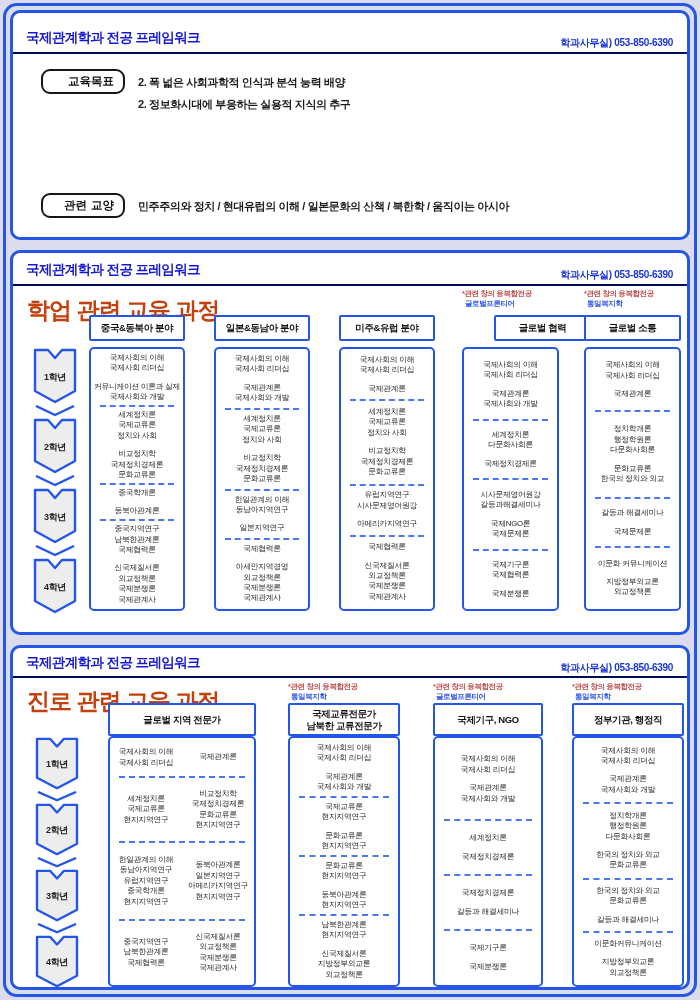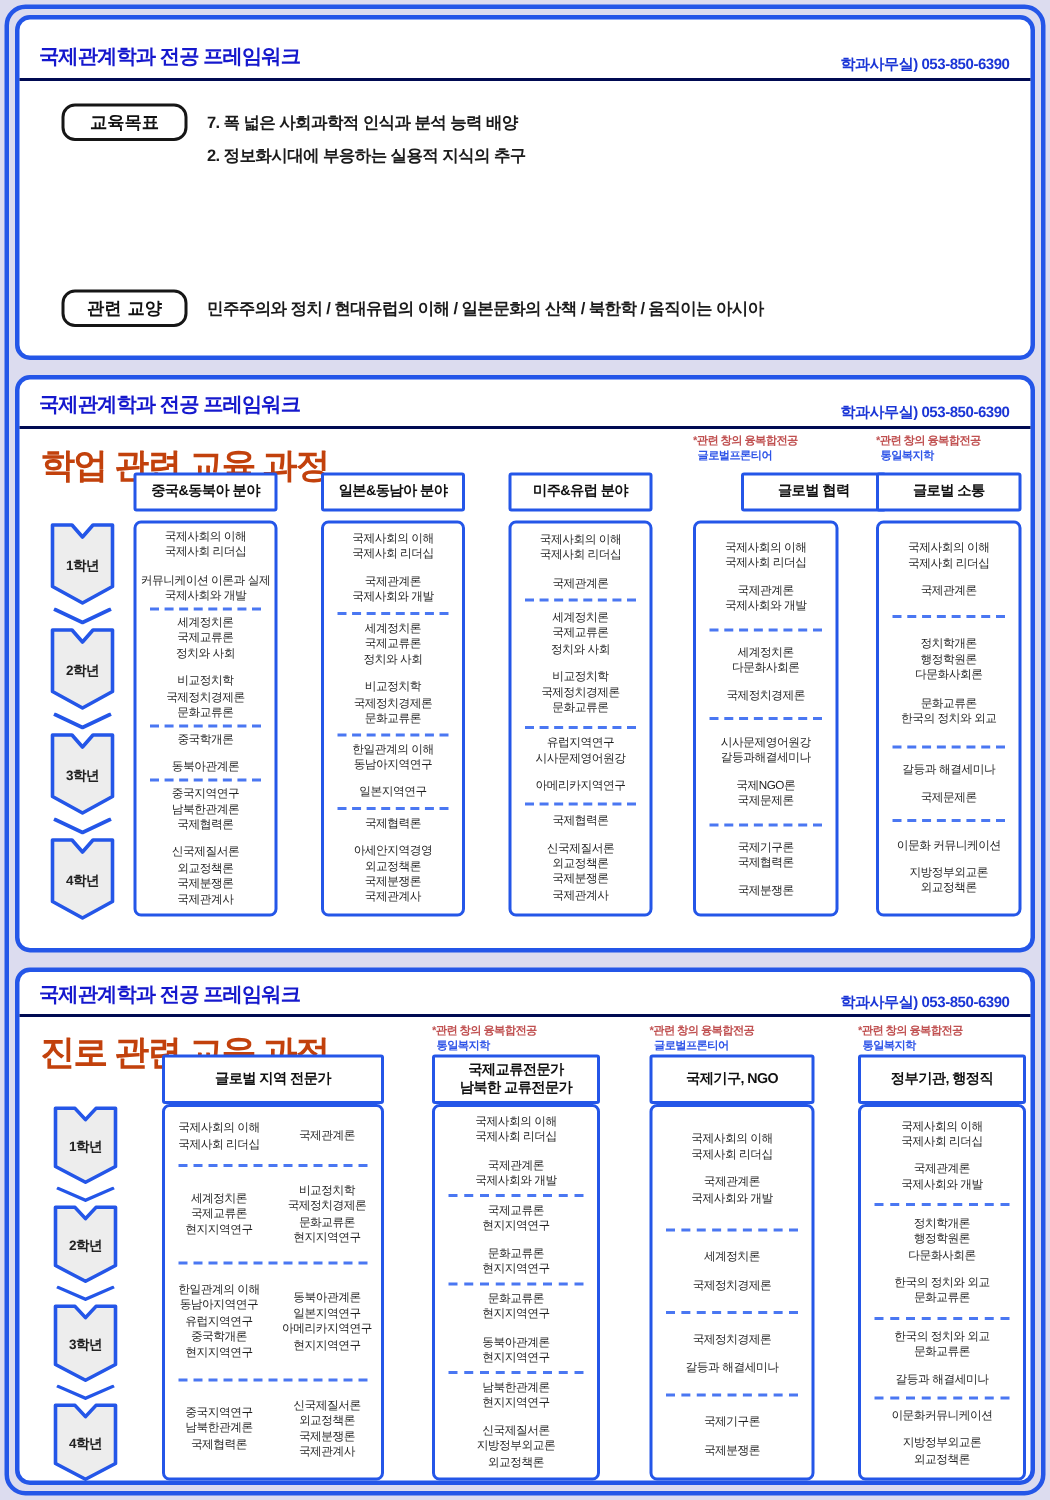--- a/index.html
+++ b/index.html
@@ -5,21 +5,21 @@
   *{box-sizing:border-box;margin:0;padding:0}
   html,body{width:700px;height:1000px}
   body{background:#dcdcef;font-family:"Liberation Sans",sans-serif;position:relative;overflow:hidden}
   .page-frame{position:absolute;inset:3px;border:3px solid #2456e8;border-radius:14px;pointer-events:none}
   .panel{position:absolute;left:10px;width:680px;background:#fff;border:3px solid #2456e8;border-radius:10px}
   .panel-title{position:absolute;left:13px;font-size:13.5px;font-weight:bold;color:#1518cd;letter-spacing:-0.6px}
   .panel-phone{position:absolute;right:14px;font-size:10px;font-weight:bold;color:#1a35d6;letter-spacing:-0.3px}
   .panel-rule{position:absolute;left:0;right:0;border-top:2.5px solid #000a52}
   .section-title{position:absolute;left:14px;font-size:23px;font-weight:700;color:#c2410c;letter-spacing:-1px}
   .badge-row{position:absolute;left:28px;right:14px;display:flex;gap:13px;align-items:flex-start}
-  .badge{border:2px solid #161616;border-radius:9px;padding:3px 9px;font-family:"DejaVu Serif",serif;font-weight:bold;font-size:11.5px;white-space:nowrap;min-width:84px;text-align:center;color:#111}
+  .badge{border:2px solid #161616;border-radius:9px;padding:3px 9px;font-family:"DejaVu Serif",serif;font-weight:bold;font-size:11.5px;white-space:nowrap;min-width:84px;text-align:right;color:#111}
   .row-lines{padding-top:2px}
   .row-line{display:flex;gap:28px;font-size:11px;font-weight:bold;color:#1b1b1b;line-height:22px;letter-spacing:-0.4px;white-space:nowrap}
   .col-note{position:absolute;font-size:7.5px;font-weight:bold;line-height:9.5px;letter-spacing:-0.4px;white-space:nowrap}
   .col-note .n1{color:#c05050}
   .col-note .n2{color:#2f55e8;padding-left:3px}
   .col-header{position:absolute;border:2px solid #2456e8;border-radius:2px;background:#fff;display:flex;align-items:center;justify-content:center;text-align:center;font-size:9.5px;font-weight:bold;color:#111;white-space:pre-line;line-height:11.5px;letter-spacing:-0.4px}
   .col-body{position:absolute;border:2px solid #2456e8;border-radius:5px;background:#fff;display:flex;flex-direction:column;padding:3px 0;overflow:hidden}
   .sec{display:flex;flex-direction:column;justify-content:center;align-items:center;min-height:0}
   .group{display:flex;flex-direction:column;align-items:center}
   .group+.group{margin-top:8px}
@@ -37,21 +37,21 @@
 
 <div class="page-frame"></div>
 <section class="panel" id="panel-top" style="top:10px;height:230px">
     <div class="panel-title" style="top: 16px;">국제관계학과 전공 프레임워크</div>
     <div class="panel-phone" style="top: 23px;">학과사무실) 053-850-6390</div>
     <div class="panel-rule" style="top: 39px;"></div>
     <div class="badge-row" style="top: 56px;">
       <span class="badge">교육목표</span>
       <div class="row-lines">
         <div class="row-line">
-          <span>7. 폭 넓은 사회과학적 인식과 분석 능력 배양</span>
+          <span>2. 폭 넓은 사회과학적 인식과 분석 능력 배양</span>
         </div>
         <div class="row-line">
           <span>2. 정보화시대에 부응하는 실용적 지식의 추구</span>
         </div>
       </div>
     </div>
     <div class="badge-row" style="top: 180px;">
       <span class="badge">관련 교양</span>
       <div class="row-lines">
         <div class="row-line">

